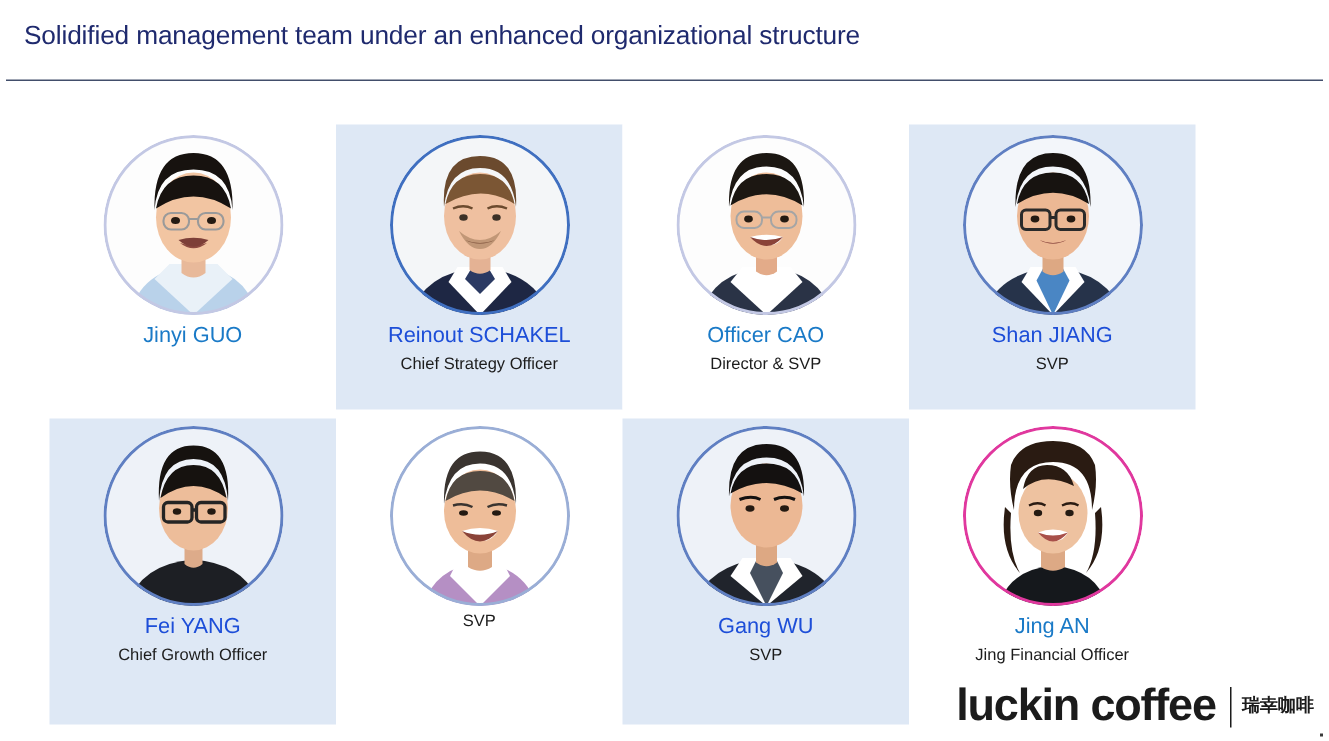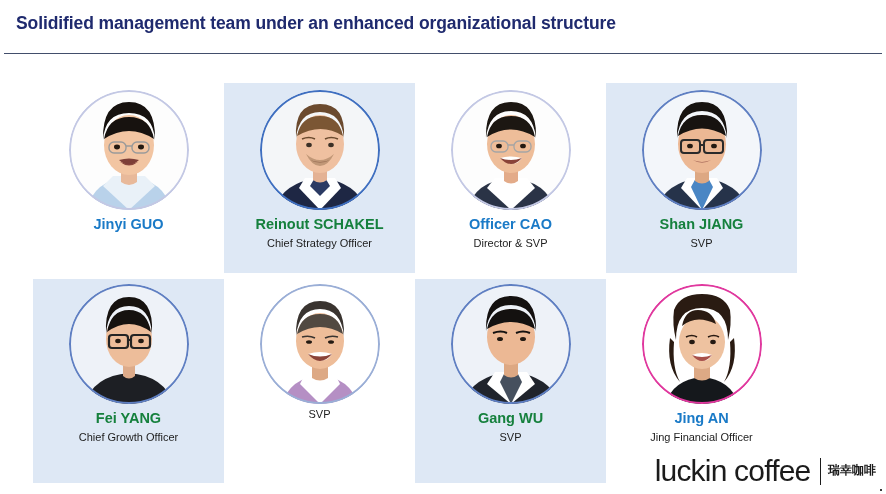--- a/index.html
+++ b/index.html
@@ -15,21 +15,21 @@
     font-family: "Liberation Sans", sans-serif;
     -webkit-font-smoothing: antialiased;
   }
 
   
   #slide-title {
     position: absolute;
     left: 16px;
     top: 13px;
     font-size: 17.5px;
-    font-weight: bold;
+    font-weight: normal;
     color: #1f2a6e;
     letter-spacing: -0.1px;
     white-space: nowrap;
   }
   #title-divider {
     position: absolute;
     left: 4px;
     top: 53px;
     width: 878px;
     height: 1px;
@@ -89,28 +89,28 @@
     position: absolute;
     inset: 0;
     width: 120px;
     height: 120px;
     z-index: 1;
   }
 
   
   .person-name {
     font-size: 14.5px;
-    font-weight: bold;
+    font-weight: normal;
     line-height: 1.2;
     text-align: center;
     margin-top: 6px;
     white-space: nowrap;
   }
   .name-blue { color: #1a7ac7; }
-  .name-navy { color: #15803d; }
+  .name-navy { color: #1d4ed8; }
 
   .person-title {
     font-size: 11px;
     color: #1c1c1c;
     text-align: center;
     line-height: 1.42;
     margin-top: 3px;
     white-space: pre-line;
   }
 
@@ -118,21 +118,21 @@
   #brand-logo {
     position: absolute;
     right: 10px;
     bottom: 6px;
     display: flex;
     align-items: center;
     height: 34px;
   }
   #logo-wordmark {
     font-size: 30px;
-    font-weight: normal;
+    font-weight: bold;
     color: #1b1b1b;
     letter-spacing: -0.8px;
     line-height: 1;
   }
   #logo-separator {
     width: 1.5px;
     height: 27px;
     background: #1b1b1b;
     margin: 0 7px 0 9px;
   }

